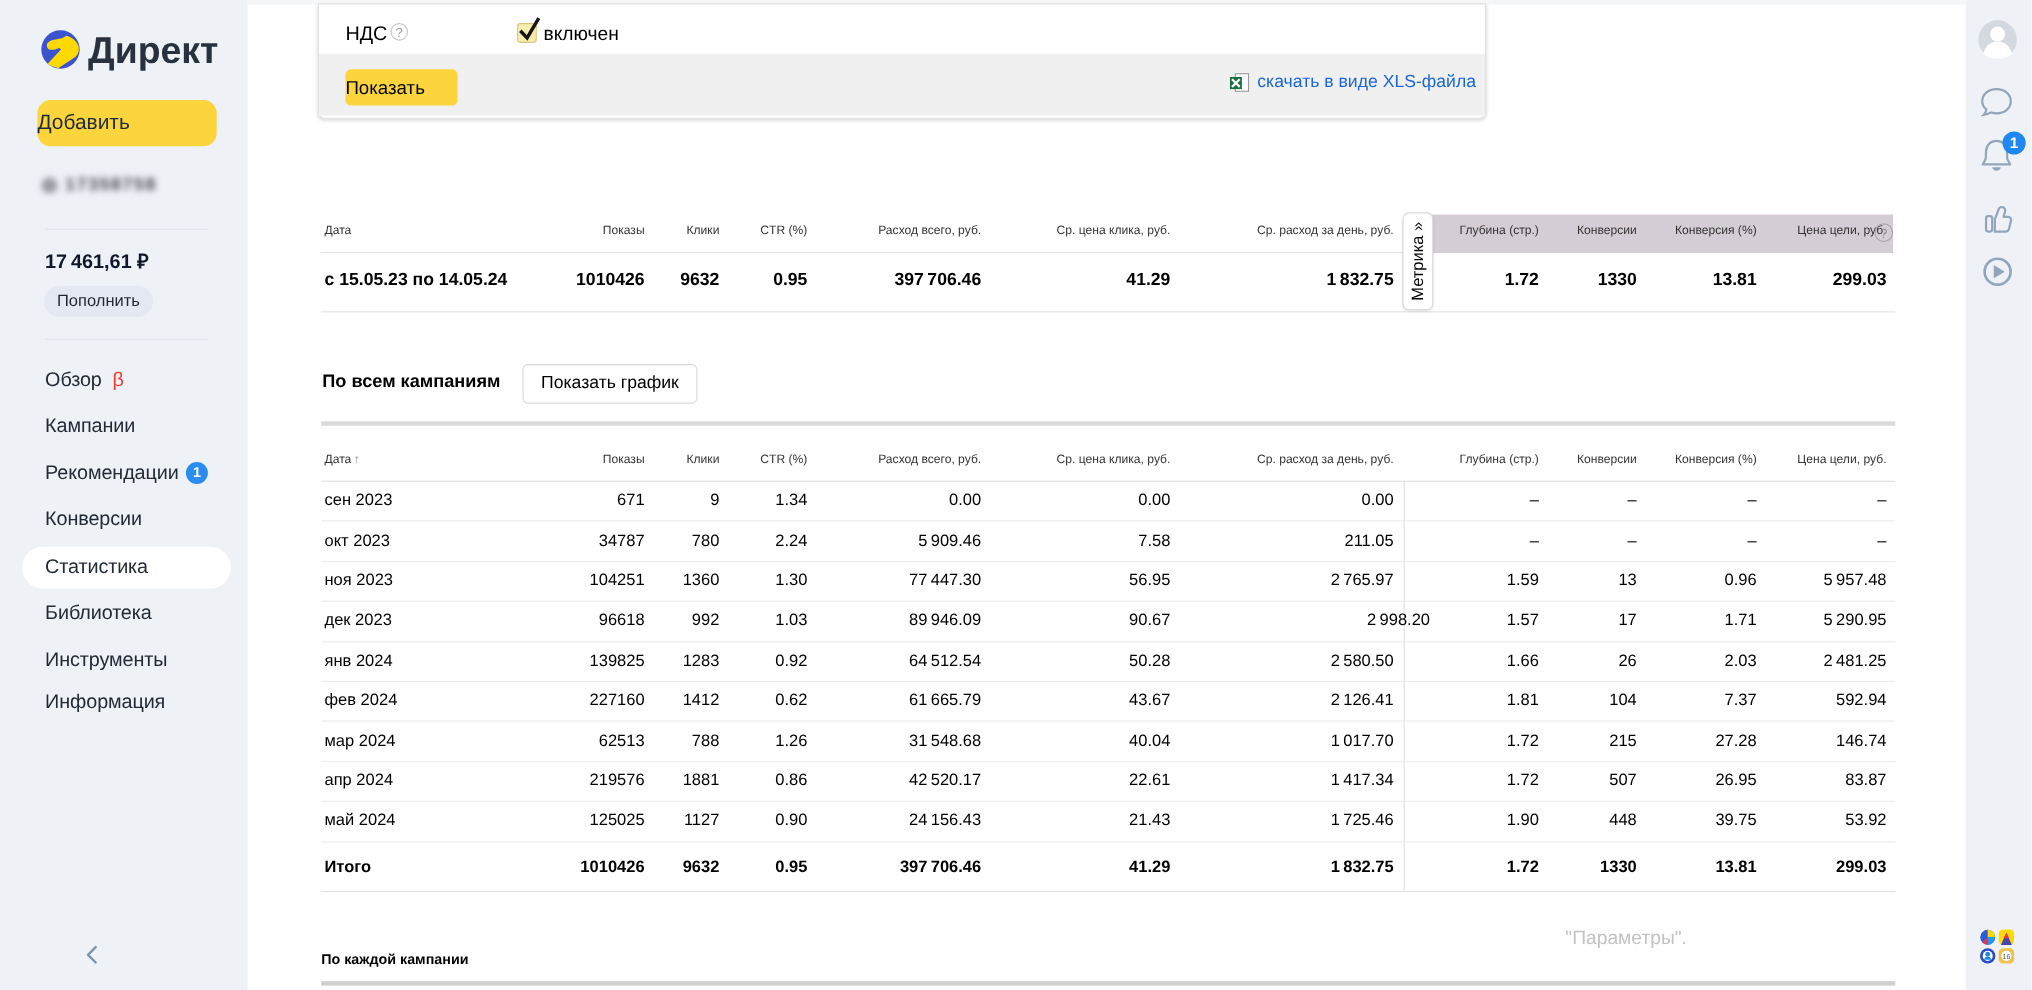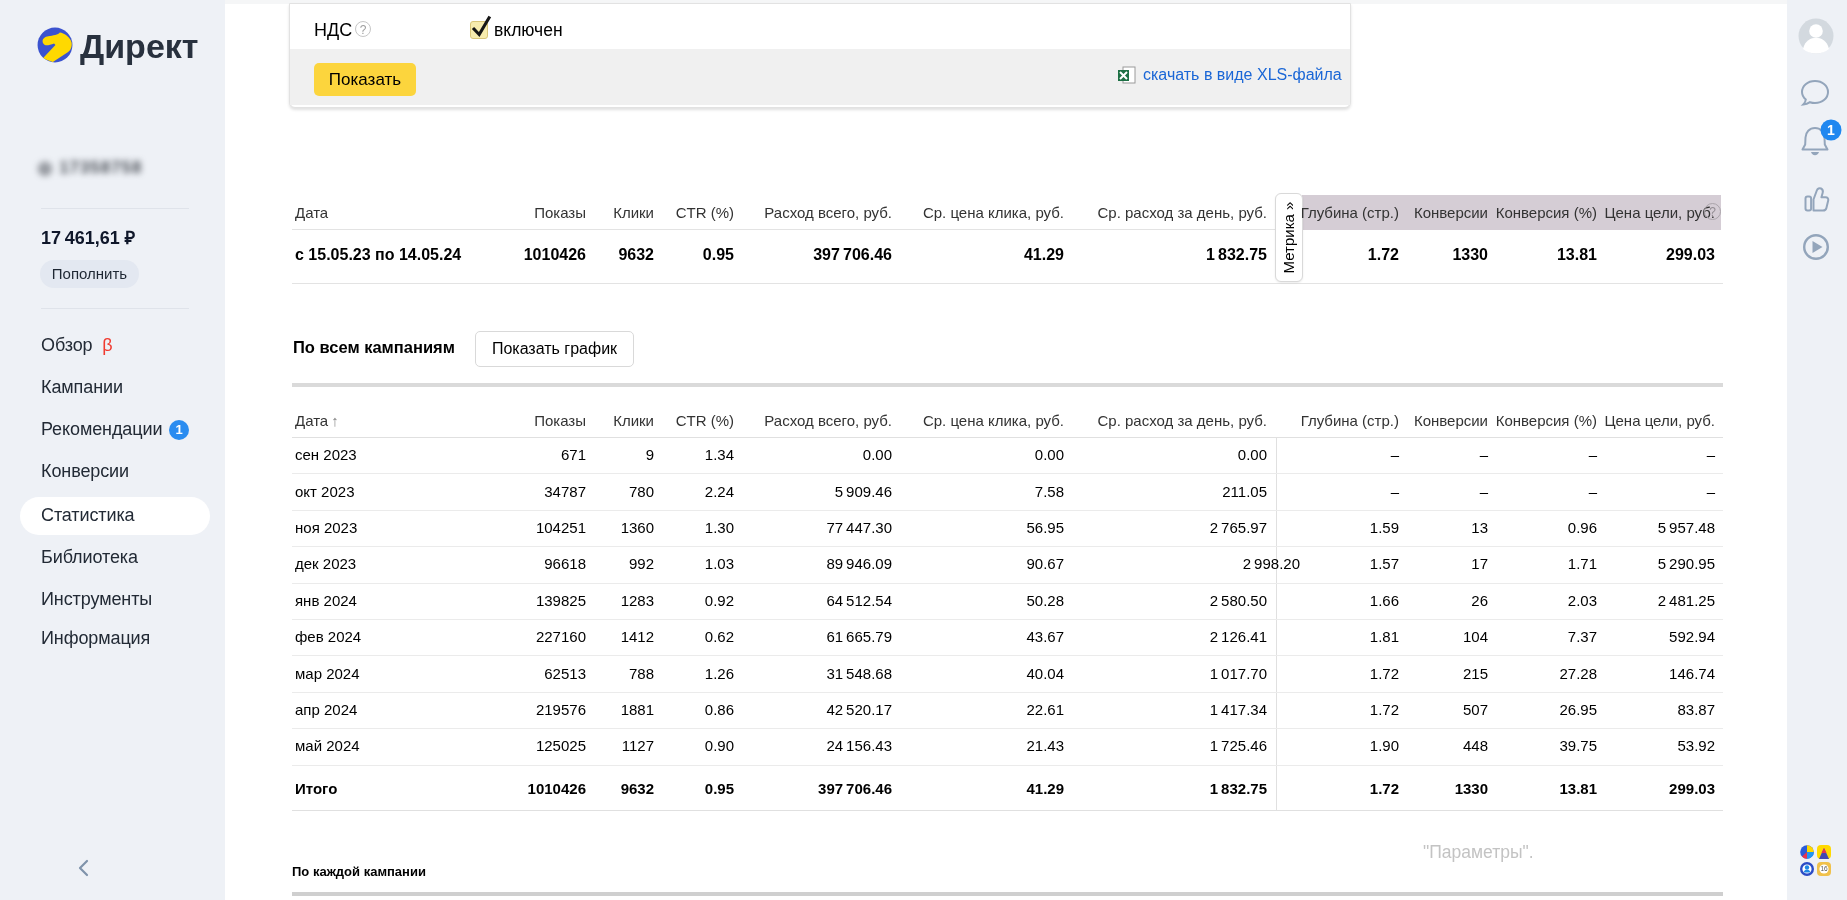--- a/index.html
+++ b/index.html
@@ -15,24 +15,24 @@
 .sdivider { position:absolute; left:41px; width:148px; height:1px; background:#dfe3ea; }
 
 
 #rightbar { position:absolute; left:1787px; top:0; width:60px; height:900px; background:#eef1f6; }
 
 
 #fbox { position:absolute; left:289px; top:3px; width:1062px; height:105px; background:#fff;
   border:1px solid #e2e2e2; border-radius:0 0 6px 6px; box-shadow:0 2px 3px rgba(0,0,0,0.12); }
 #fbar { position:absolute; left:290px; top:49px; width:1060px; height:56px; background:#f0f0f0; }
 
-.ybtn { background:#fcd53d; color:#000; text-align:center; position:absolute; }
-
-
-.th { position:absolute; font-size:15px; color:#333; white-space:nowrap; z-index:3; }
+.ybtn { background:#fcd53d; color:#000; text-align:left; position:absolute; }
+
+
+.th { position:absolute; font-size:11px; color:#333; white-space:nowrap; z-index:3; }
 .td { position:absolute; font-size:15px; color:#000; white-space:nowrap; z-index:3; }
 .wm { position:absolute; white-space:nowrap; z-index:1; }
 .r { text-align:right; }
 .b { font-weight:bold; }
 .hline { position:absolute; height:1px; background:#ebebeb; }
 </style>
 </head>
 <body>
 <div id="page">
 
@@ -46,20 +46,21 @@
             <circle cx="23.5" cy="23.5" r="20.5"></circle>
           </clipPath>
         </defs>
       <circle cx="23.5" cy="23.5" r="20.5" fill="#3b53cf"></circle>
       <g clip-path="url(#lc)">
         <path d="M 31 9 C 36.5 10.8 41.5 15 43 20.5 C 43.8 26 41.5 30 38.5 32 L 21 43.5 L 9 39.5 L 24 23.5 L 22.4 21.8 C 17.5 23.9 13.3 24.3 11.6 23.5 C 8.5 21.9 8.4 17.8 9.9 16.2 C 12 13.9 14 13.6 15.6 13.3 C 21 12.4 27.5 11.6 29.2 8.9 Z" fill="#ffd900"></path>
       </g>
     </svg>
   </div>
   <div class="abs" style="left:80px; top:27px; font-size:34px; font-weight:bold; color:#28313e;">Директ</div>
+  <div class="ybtn" style="left:34px; top:91px; width:163px; height:42px; border-radius:12px; font-size:19px; line-height:42px; color:#1e2a38;">Добавить</div>
   <div class="abs" style="left:38px; top:158px; font-size:16px; font-weight:bold; letter-spacing:1.5px; color:#40454d; filter:blur(3px); white-space:nowrap;">◎ 17358758</div>
   <div class="sdivider" style="top:208px;"></div>
   <div class="abs" style="left:41px; top:225px; font-size:18px; font-weight:bold; color:#0f172a;">17 461,61&nbsp;₽</div>
   <div class="abs" style="left:40px; top:260px; width:99px; height:28px; background:#e3e8f1; border-radius:14px; font-size:15px; line-height:28px; text-align:center; color:#1e2733;">Пополнить</div>
   <div class="sdivider" style="top:308px;"></div>
 
   <div id="stat-pill"></div>
   <div class="menu-item" style="top:335px;">Обзор&nbsp;&nbsp;<span style="color:#f03b30; font-size:18px;">β</span></div>
   <div class="menu-item" style="top:377px;">Кампании</div>
   <div class="menu-item" style="top:419px;">Рекомендации</div>

